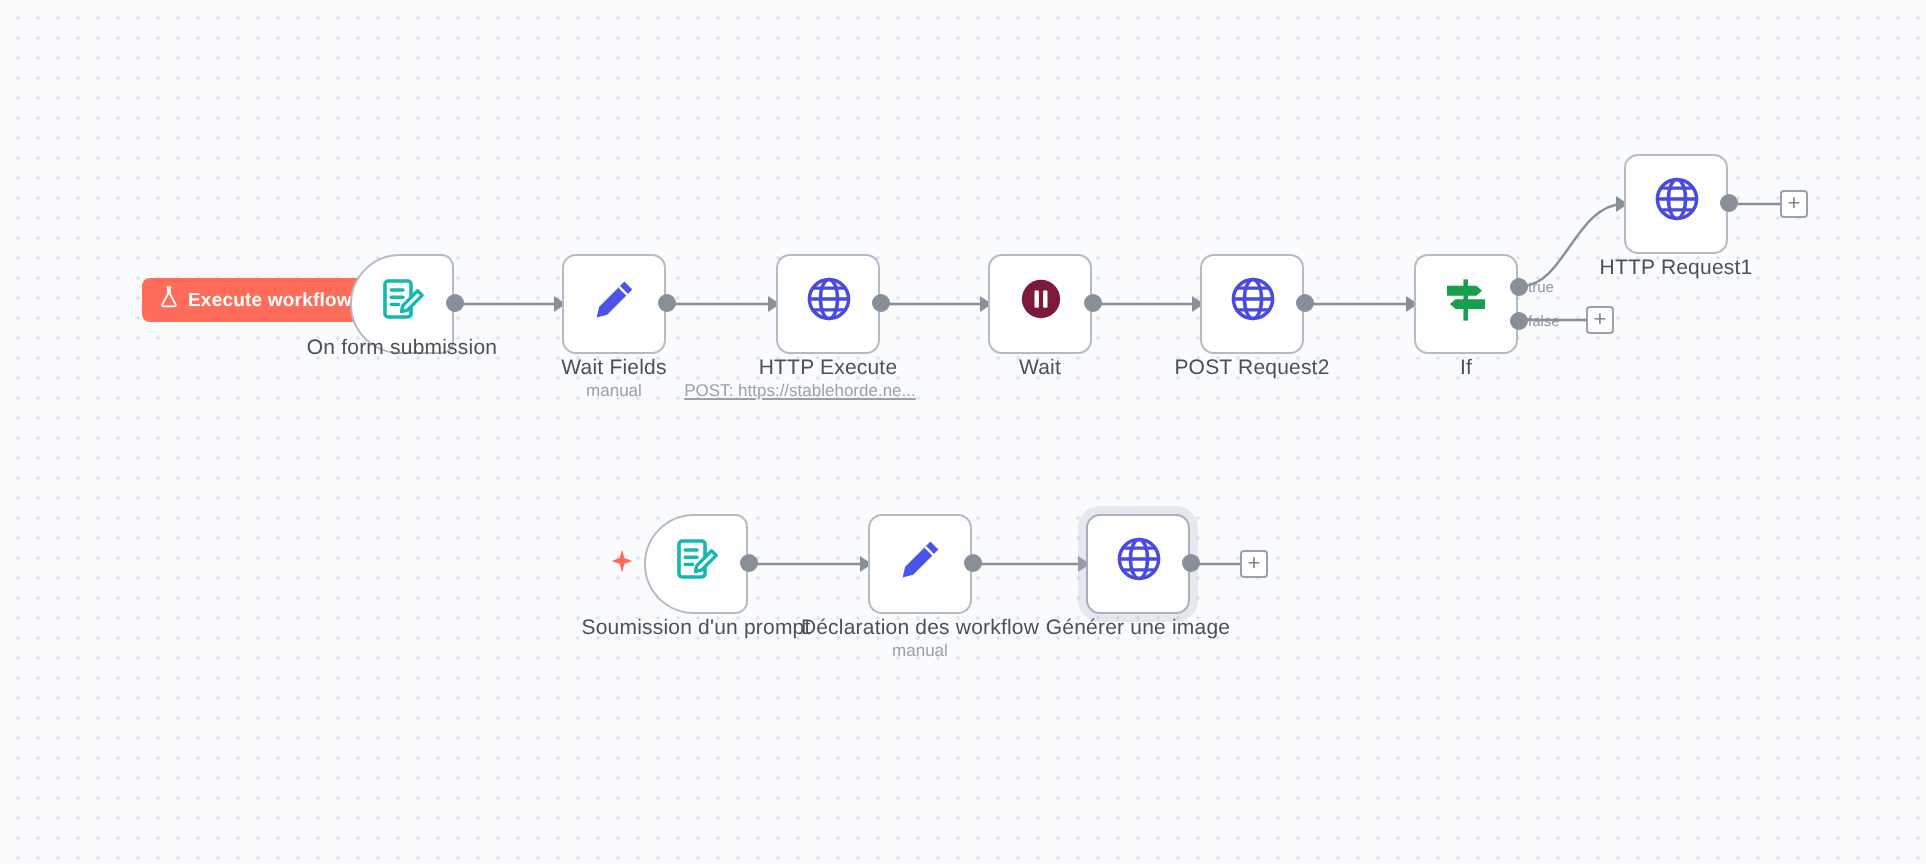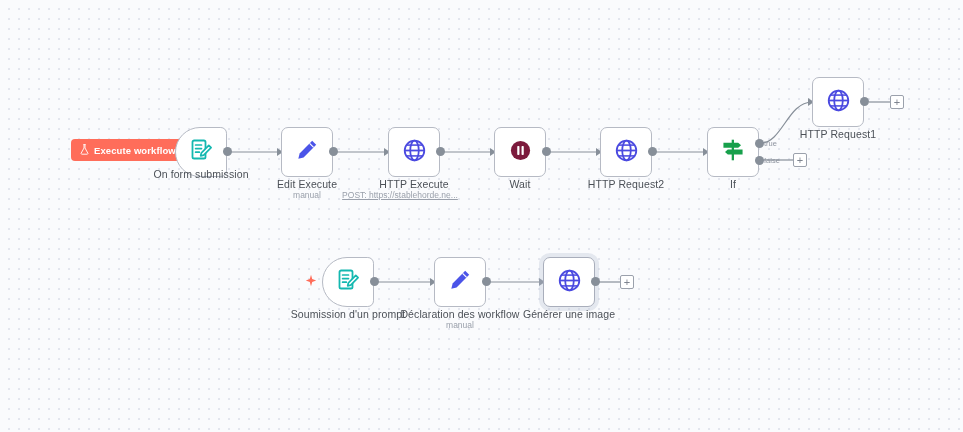--- a/index.html
+++ b/index.html
@@ -195,21 +195,21 @@
 <div class="bar-in" style="left:283px; top:146px;"></div>
 <div class="node" style="left:281px; top:127px; width:52px; height:50px;">
   <span class="node-icon">
     <svg width="24" height="24" viewBox="0 0 24 24">
       <path d="M17.2 2.8 l4 4 -12.6 12.6 -5.3 1.3 1.3 -5.3 z" fill="#4b54e8"></path>
       <path d="M14.6 5.4 l4 4" stroke="#ffffff" stroke-width="1.2"></path>
     </svg>
   </span>
 </div>
 <div class="dot-out" style="left:329px; top:147px;"></div>
-<div class="caption" style="left:231px; top:178px; width:152px;">Edit Execute</div>
+<div class="caption" style="left:231px; top:178px; width:152px;">Wait Fields</div>
 <div class="subcaption" style="left:231px; top:190px; width:152px;">manual</div>
 
 <div class="arrow-in" style="left:384px; top:148px;"></div>
 <div class="bar-in" style="left:390px; top:146px;"></div>
 <div class="node" style="left:388px; top:127px; width:52px; height:50px;">
   <span class="node-icon">
     <svg width="25" height="25" viewBox="0 0 24 24">
       <circle cx="12" cy="12" r="9.4" fill="none" stroke="#4b4ae0" stroke-width="1.7"></circle>
       <ellipse cx="12" cy="12" rx="4.1" ry="9.4" fill="none" stroke="#4b4ae0" stroke-width="1.7"></ellipse>
       <line x1="2.6" y1="12" x2="21.4" y2="12" stroke="#4b4ae0" stroke-width="1.7"></line>
@@ -243,21 +243,21 @@
     <svg width="25" height="25" viewBox="0 0 24 24">
       <circle cx="12" cy="12" r="9.4" fill="none" stroke="#4b4ae0" stroke-width="1.7"></circle>
       <ellipse cx="12" cy="12" rx="4.1" ry="9.4" fill="none" stroke="#4b4ae0" stroke-width="1.7"></ellipse>
       <line x1="2.6" y1="12" x2="21.4" y2="12" stroke="#4b4ae0" stroke-width="1.7"></line>
       <line x1="4.3" y1="6.8" x2="19.7" y2="6.8" stroke="#4b4ae0" stroke-width="1.5"></line>
       <line x1="4.3" y1="17.2" x2="19.7" y2="17.2" stroke="#4b4ae0" stroke-width="1.5"></line>
     </svg>
   </span>
 </div>
 <div class="dot-out" style="left:648px; top:147px;"></div>
-<div class="caption" style="left:550px; top:178px; width:152px;">HTTP Request2</div>
+<div class="caption" style="left:550px; top:178px; width:152px;">POST Request2</div>
 
 <div class="arrow-in" style="left:703px; top:148px;"></div>
 <div class="bar-in" style="left:709px; top:146px;"></div>
 <div class="node" style="left:707px; top:127px; width:52px; height:50px;">
   <span class="node-icon">
     <svg width="26" height="26" viewBox="0 0 24 24">
       <rect x="10.8" y="2.5" width="2.1" height="19" fill="#17a04b"></rect>
       <path d="M3.2 5.4 h13.6 l2.6 2.3 -2.6 2.3 H3.2 z" fill="#17a04b"></path>
       <path d="M20.8 11.6 H7.2 l-2.6 2.3 2.6 2.3 h13.6 z" fill="#17a04b"></path>
     </svg>

